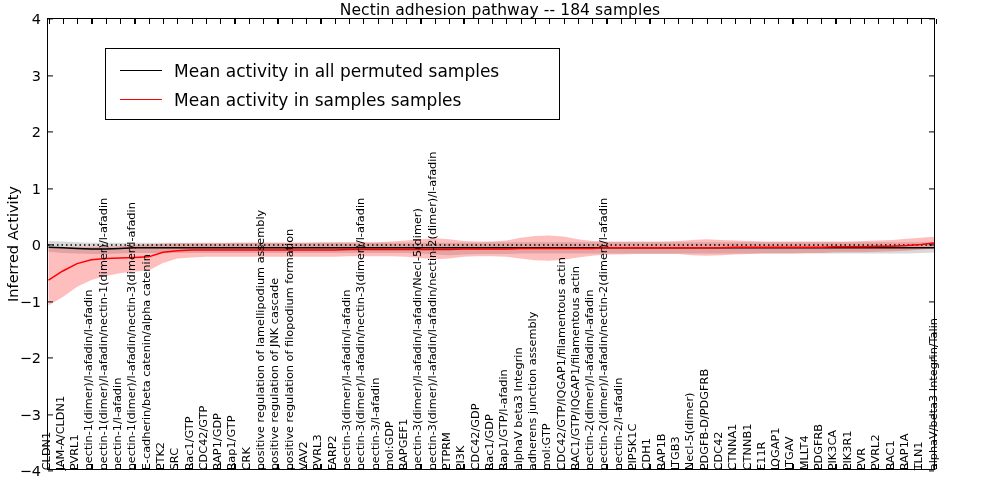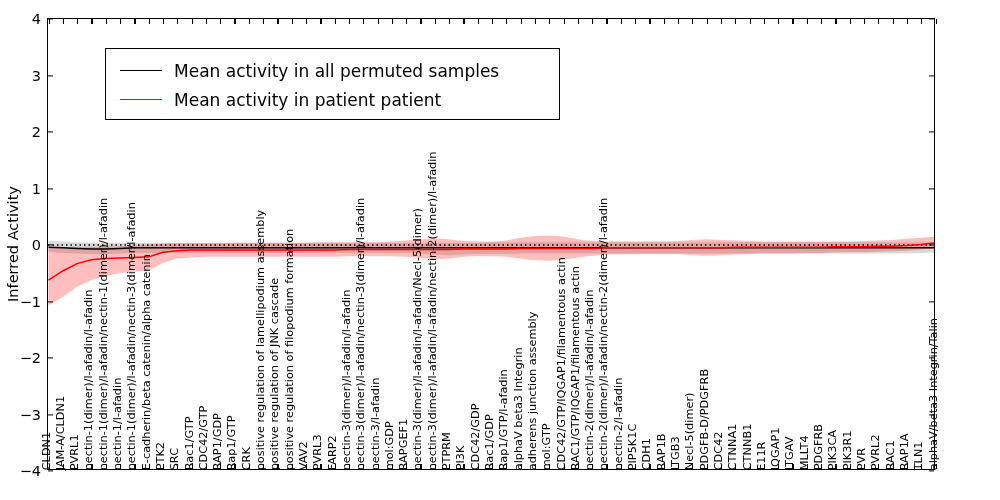--- a/index.html
+++ b/index.html
@@ -46,20 +46,21 @@
   .lgtext{font-size:17px;}
 
   
   svg.data{position:absolute;left:0;top:0;width:888px;height:452px;}
 </style>
 </head>
 <body>
 
 <div id="root">
 
+  <div class="fig-title">Nectin adhesion pathway -- 184 samples</div>
 
   <div class="axes" id="axes">
     <div class="plotclip" id="plotclip">
       <svg class="data" id="datasvg" viewBox="0 0 888 452" preserveAspectRatio="none">
           <polygon points="0.50,222.04 14.81,222.61 29.11,223.18 43.42,223.74 57.73,223.74 72.03,223.74 86.34,223.74 100.65,223.74 114.95,223.74 129.26,223.74 143.56,223.74 157.87,223.74 172.18,223.74 186.48,223.74 200.79,223.74 215.10,223.74 229.40,223.74 243.71,223.74 258.02,223.74 272.32,223.74 286.63,223.74 300.94,223.74 315.24,223.74 329.55,223.74 343.85,223.74 358.16,223.74 372.47,223.74 386.77,223.74 401.08,223.74 415.39,223.74 429.69,223.74 444.00,223.18 458.31,223.18 472.61,223.18 486.92,223.18 501.23,223.18 515.53,223.18 529.84,223.18 544.15,223.18 558.45,223.18 572.76,223.18 587.06,223.18 601.37,223.18 615.68,223.18 629.98,223.18 644.29,223.18 658.60,223.18 672.90,223.18 687.21,223.18 701.52,223.18 715.82,223.18 730.13,223.18 744.44,223.18 758.74,223.18 773.05,223.18 787.35,223.18 801.66,223.18 815.97,223.18 830.27,223.18 844.58,223.18 858.89,223.18 873.19,223.18 887.50,223.18 887.50,233.34 873.19,233.91 858.89,234.47 844.58,234.47 830.27,234.47 815.97,234.47 801.66,234.47 787.35,234.47 773.05,234.47 758.74,234.47 744.44,234.47 730.13,234.47 715.82,234.47 701.52,234.47 687.21,234.47 672.90,234.47 658.60,234.47 644.29,234.47 629.98,234.47 615.68,234.47 601.37,234.47 587.06,234.47 572.76,234.47 558.45,234.47 544.15,234.47 529.84,234.47 515.53,234.47 501.23,234.47 486.92,234.47 472.61,234.47 458.31,235.04 444.00,235.04 429.69,235.04 415.39,235.60 401.08,236.17 386.77,235.60 372.47,234.47 358.16,233.91 343.85,233.91 329.55,233.91 315.24,233.91 300.94,233.91 286.63,233.91 272.32,233.91 258.02,233.91 243.71,233.91 229.40,233.91 215.10,233.91 200.79,233.91 186.48,233.91 172.18,233.91 157.87,233.91 143.56,233.91 129.26,233.91 114.95,233.91 100.65,233.91 86.34,233.91 72.03,234.47 57.73,235.04 43.42,235.04 29.11,234.47 14.81,233.91 0.50,232.78" fill="rgba(80,80,80,0.22)" stroke="none"></polygon>
           <polygon points="0.50,228.82 14.81,228.26 29.11,227.69 43.42,227.69 57.73,227.69 72.03,227.13 86.34,226.00 100.65,225.44 114.95,224.87 129.26,224.30 143.56,224.30 157.87,224.30 172.18,224.30 186.48,223.74 200.79,223.74 215.10,223.74 229.40,223.74 243.71,223.74 258.02,223.74 272.32,223.18 286.63,223.18 300.94,223.18 315.24,223.18 329.55,223.18 343.85,222.61 358.16,221.48 372.47,220.35 386.77,219.22 401.08,220.35 415.39,222.04 429.69,222.61 444.00,222.61 458.31,221.48 472.61,218.66 486.92,216.96 501.23,216.40 515.53,217.52 529.84,220.35 544.15,222.04 558.45,222.61 572.76,222.61 587.06,222.61 601.37,222.61 615.68,222.61 629.98,222.04 644.29,220.92 658.60,220.35 672.90,220.92 687.21,221.48 701.52,222.04 715.82,222.61 730.13,222.61 744.44,222.61 758.74,222.61 773.05,222.61 787.35,222.61 801.66,222.61 815.97,222.04 830.27,221.48 844.58,220.92 858.89,219.78 873.19,218.66 887.50,217.52 887.50,229.39 873.19,230.52 858.89,231.65 844.58,232.22 830.27,232.78 815.97,233.34 801.66,233.34 787.35,233.34 773.05,233.91 758.74,233.91 744.44,234.47 730.13,234.47 715.82,234.47 701.52,235.04 687.21,235.60 672.90,236.17 658.60,236.73 644.29,236.17 629.98,235.04 615.68,235.04 601.37,235.04 587.06,235.04 572.76,235.60 558.45,235.60 544.15,236.73 529.84,238.43 515.53,240.69 501.23,241.82 486.92,241.25 472.61,239.56 458.31,237.87 444.00,237.30 429.69,237.30 415.39,237.87 401.08,239.56 386.77,240.13 372.47,239.00 358.16,237.87 343.85,237.30 329.55,237.30 315.24,237.30 300.94,237.30 286.63,237.87 272.32,237.87 258.02,237.87 243.71,237.87 229.40,237.87 215.10,237.87 200.79,237.87 186.48,237.87 172.18,237.87 157.87,237.87 143.56,238.43 129.26,239.56 114.95,244.08 100.65,251.43 86.34,252.55 72.03,254.25 57.73,257.07 43.42,261.03 29.11,267.81 14.81,277.98 0.50,286.46" fill="rgba(255,40,40,0.30)" stroke="none"></polygon>
           <polyline points="0.50,228.26 14.81,228.82 29.11,229.39 43.42,229.95 57.73,229.95 72.03,229.39 86.34,228.82 100.65,228.82 114.95,228.82 129.26,228.82 143.56,228.82 157.87,228.82 172.18,228.82 186.48,228.82 200.79,228.82 215.10,228.82 229.40,228.82 243.71,228.82 258.02,228.82 272.32,228.82 286.63,228.82 300.94,228.82 315.24,228.82 329.55,228.82 343.85,228.82 358.16,228.82 372.47,228.82 386.77,228.82 401.08,228.82 415.39,228.82 429.69,228.82 444.00,228.82 458.31,228.82 472.61,228.82 486.92,228.82 501.23,228.82 515.53,228.82 529.84,228.82 544.15,228.82 558.45,228.82 572.76,228.82 587.06,228.82 601.37,228.82 615.68,228.82 629.98,228.82 644.29,228.82 658.60,228.82 672.90,228.82 687.21,228.82 701.52,228.82 715.82,228.82 730.13,228.82 744.44,228.82 758.74,228.82 773.05,228.82 787.35,228.82 801.66,228.82 815.97,228.82 830.27,228.82 844.58,228.82 858.89,228.82 873.19,228.82 887.50,228.82" fill="none" stroke="#000000" stroke-width="1.5"></polyline>
           <line x1="0" x2="888" y1="226" y2="226" stroke="#000" stroke-width="1.4" stroke-dasharray="1.5 3"></line>
           <polyline points="0.50,261.03 14.81,251.99 29.11,244.65 43.42,240.69 57.73,239.56 72.03,239.00 86.34,238.43 100.65,237.87 114.95,233.34 129.26,231.65 143.56,231.08 157.87,231.08 172.18,231.08 186.48,231.08 200.79,231.08 215.10,231.08 229.40,231.08 243.71,231.08 258.02,231.08 272.32,231.08 286.63,231.08 300.94,230.52 315.24,230.52 329.55,230.52 343.85,230.52 358.16,230.52 372.47,230.52 386.77,230.52 401.08,230.52 415.39,229.95 429.69,229.95 444.00,229.95 458.31,229.95 472.61,229.39 486.92,229.39 501.23,229.39 515.53,229.39 529.84,229.39 544.15,229.39 558.45,228.82 572.76,228.82 587.06,228.82 601.37,228.82 615.68,228.82 629.98,228.82 644.29,228.82 658.60,228.82 672.90,228.82 687.21,228.26 701.52,228.26 715.82,228.26 730.13,228.26 744.44,228.26 758.74,228.26 773.05,228.26 787.35,227.69 801.66,227.69 815.97,227.69 830.27,227.13 844.58,227.13 858.89,226.56 873.19,225.44 887.50,223.74" fill="none" stroke="#ff0000" stroke-width="1.5"></polyline>
         </svg>
@@ -222,21 +223,21 @@
         <div class="xtickmark t" style="left: 887.5px;"></div>
       </div>
 
     <div class="legend">
       <div class="lgrow">
         <span class="lgline"></span>
         <span class="lgtext">Mean activity in all permuted samples</span>
       </div>
       <div class="lgrow">
         <span class="lgline red"></span>
-        <span class="lgtext">Mean activity in patient patient</span>
+        <span class="lgtext">Mean activity in samples samples</span>
       </div>
     </div>
 
     <div class="ylabel">Inferred Activity</div>
   </div>
 
   <div class="xticklabels" id="xticklabels">
       <div class="xtl" style="left: 4.5px;">CLDN1</div>
       <div class="xtl" style="left: 18.8065px;">JAM-A/CLDN1</div>
       <div class="xtl" style="left: 33.1129px;">PVRL1</div>

